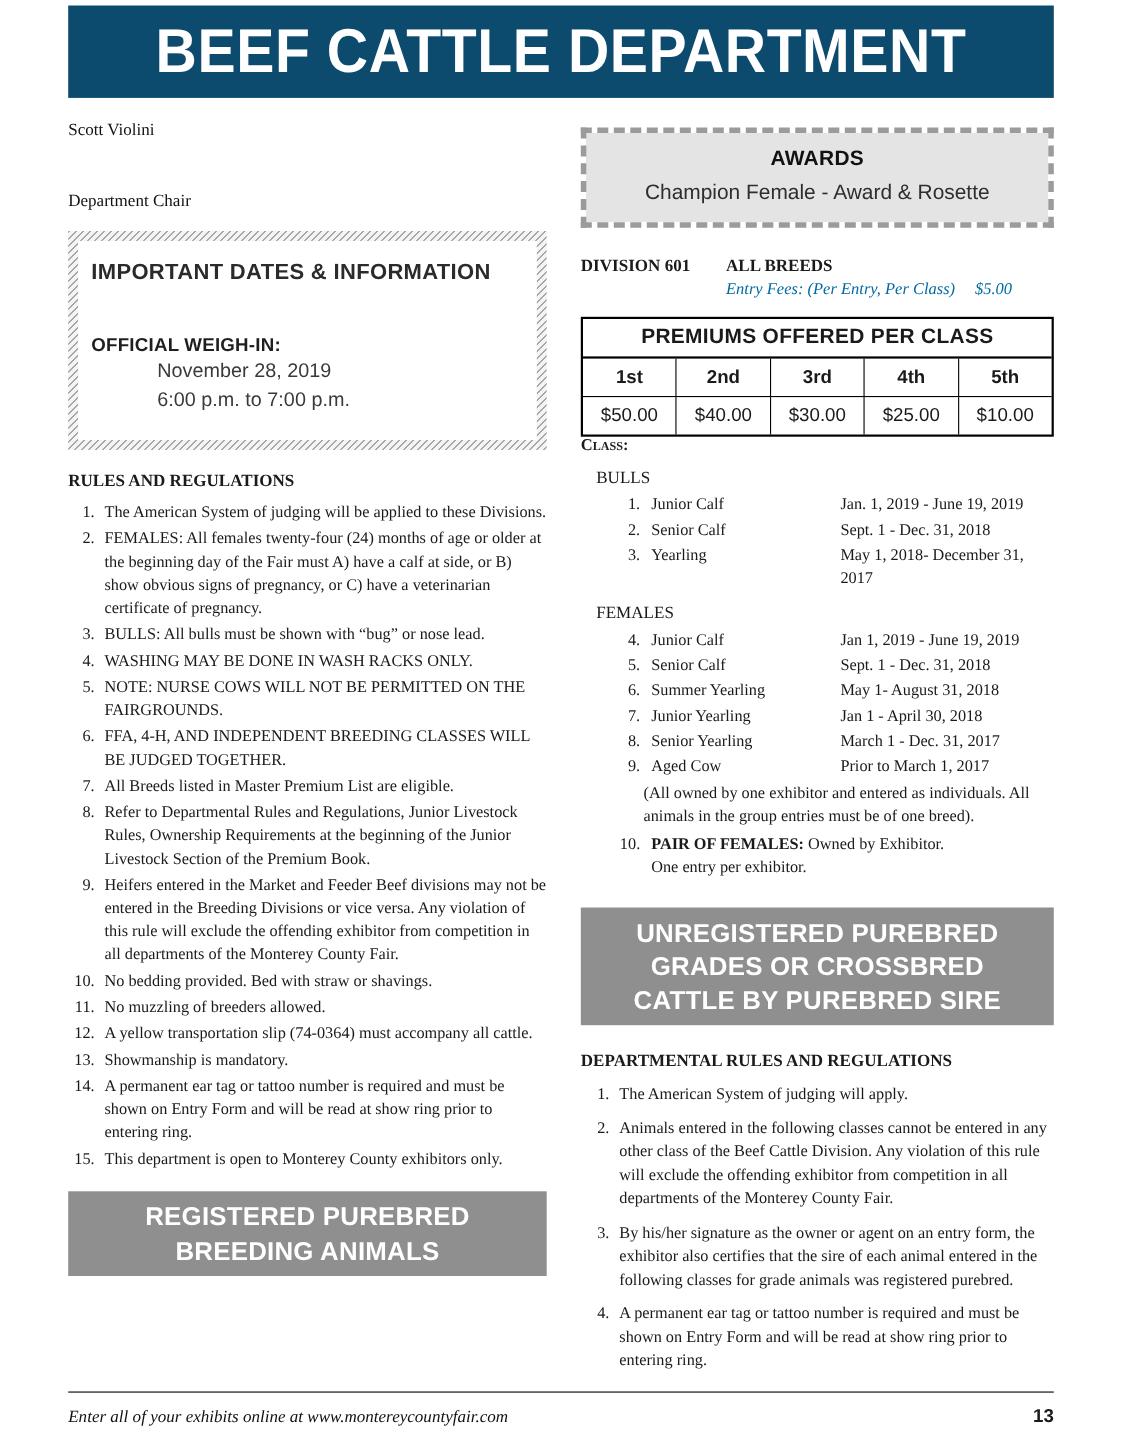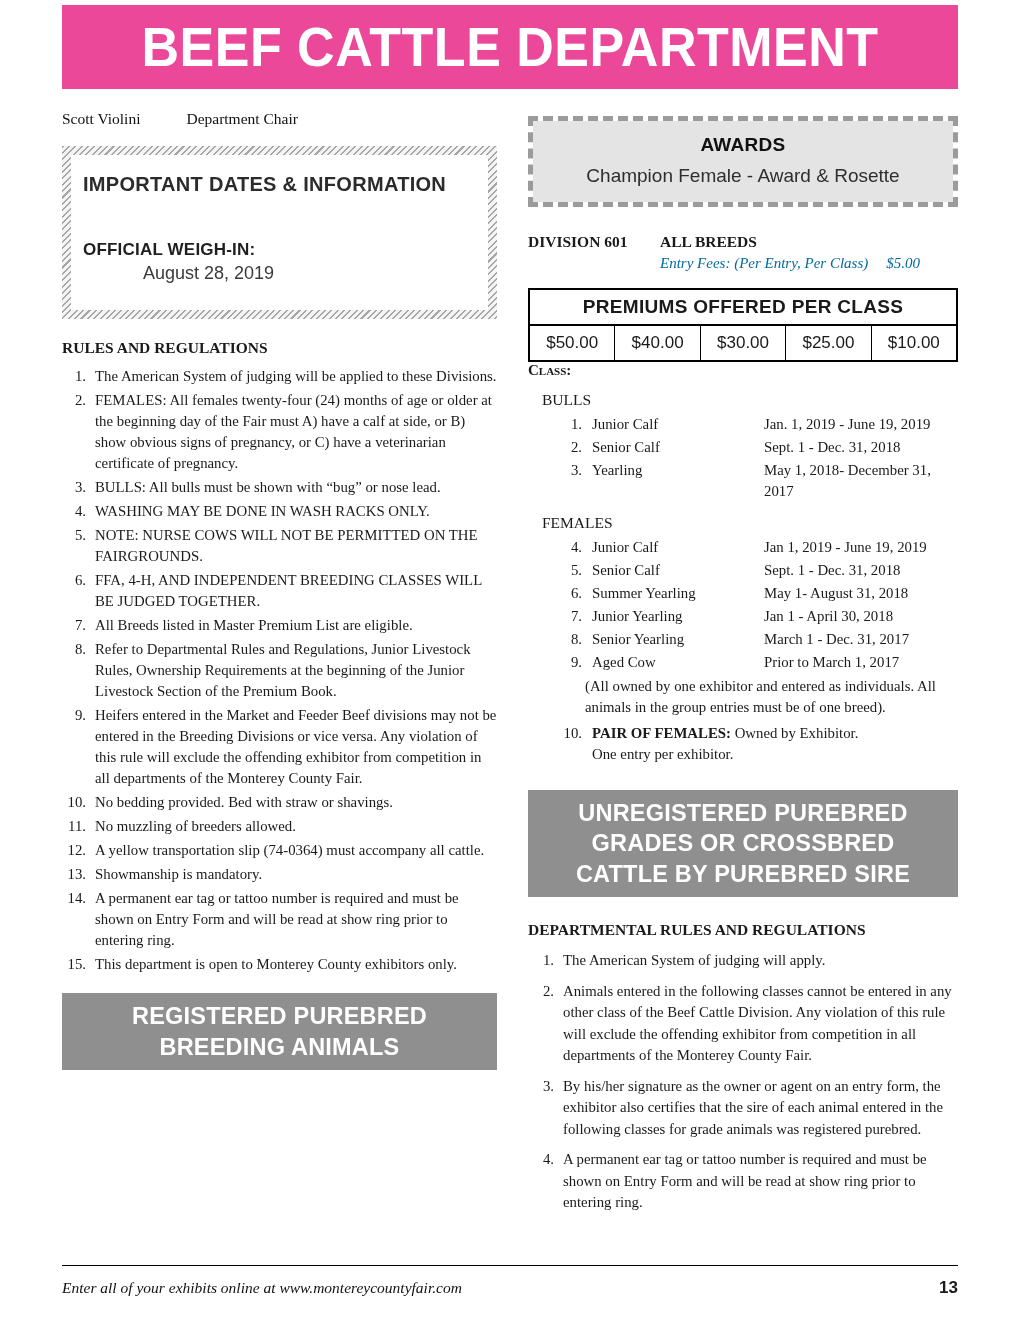--- a/index.html
+++ b/index.html
@@ -5,32 +5,32 @@
   * { margin:0; padding:0; box-sizing:border-box; }
   html,body { background:#ffffff; }
   .page {
     position:relative; width:1020px; height:1320px; margin:0 auto;
     background:#ffffff; color:#1a1a1a; overflow:hidden;
     font-family:"Liberation Serif", serif;
   }
   
   .banner {
     position:absolute; left:62px; right:62px; top:5px; height:84px;
-    background:#ec4899; display:flex; align-items:center; justify-content:center;
+    background:#0c4a6e; display:flex; align-items:center; justify-content:center;
   }
   .banner-title {
     color:#ffffff; font-family:"Liberation Sans", sans-serif; font-weight:700;
     font-size:52px; letter-spacing:0.5px; transform:scaleY(1.08); white-space:nowrap;
   }
   
   .columns { position:absolute; top:100px; left:62px; right:62px; display:flex; gap:31px; }
   .col-left { flex:0 0 435px; width:435px; }
   .col-right { flex:1; min-width:0; }
   
-  .chair-line { display:flex; gap:46px; font-size:15.5px; margin:10px 0 18px 0; color:#111; }
+  .chair-line { display:flex; gap:46px; font-size:15.5px; margin:10px 0 18px 0; color:#111;flex-direction:column; }
   
   .dates-box-outer {
     background:repeating-linear-gradient(135deg,#a6a6a6 0px,#a6a6a6 1.5px,#f4f4f4 1.5px,#f4f4f4 4.5px);
     padding:9px;
   }
   .dates-box { background:#ffffff; padding:18px 16px 24px 12px; }
   .dates-heading {
     font-family:"Liberation Sans", sans-serif; font-weight:700; font-size:20px;
     color:#2b2b2b; letter-spacing:0.3px; margin-bottom:44px;
   }
@@ -109,21 +109,22 @@
       <div class="chair-line">
         <span>Scott Violini</span>
         <span>Department Chair</span>
       </div>
 
       <div class="dates-box-outer">
         <div class="dates-box">
           <div class="dates-heading">IMPORTANT DATES &amp; INFORMATION</div>
           <div class="weighin-block">
             <div class="block-label">OFFICIAL WEIGH-IN:</div>
-            <div class="dates-line">August 28, 2019</div>
+            <div class="dates-line">November 28, 2019</div>
+            <div class="dates-line">6:00 p.m. to 7:00 p.m.</div>
           </div>
         </div>
       </div>
 
       <div class="rules-heading">RULES AND REGULATIONS</div>
 
       <div class="rules-list">
         <div class="rule-item">
             <span class="rule-num">1.</span>
             <span class="rule-text">The American System of judging will be applied to these Divisions.</span>
@@ -204,20 +205,27 @@
         <span class="division-label">DIVISION 601</span>
         <span class="division-name">ALL BREEDS</span>
       </div>
       <div class="fee-line">
         <span>Entry Fees: (Per Entry, Per Class)</span>
         <span class="fee-value">$5.00</span>
       </div>
 
       <div class="prem-table">
         <div class="prem-title">PREMIUMS OFFERED PER CLASS</div>
+        <div class="prem-row prem-places">
+          <div>1st</div>
+          <div>2nd</div>
+          <div>3rd</div>
+          <div>4th</div>
+          <div>5th</div>
+        </div>
         <div class="prem-row prem-amounts">
           <div>$50.00</div>
           <div>$40.00</div>
           <div>$30.00</div>
           <div>$25.00</div>
           <div>$10.00</div>
         </div>
       </div>
 
       <div class="class-heading">Class:</div>

